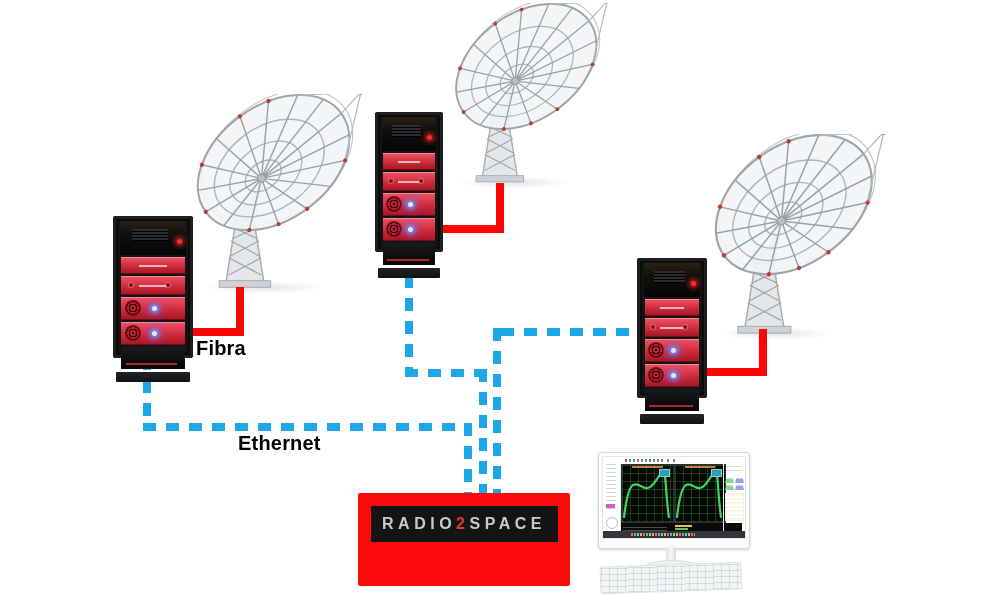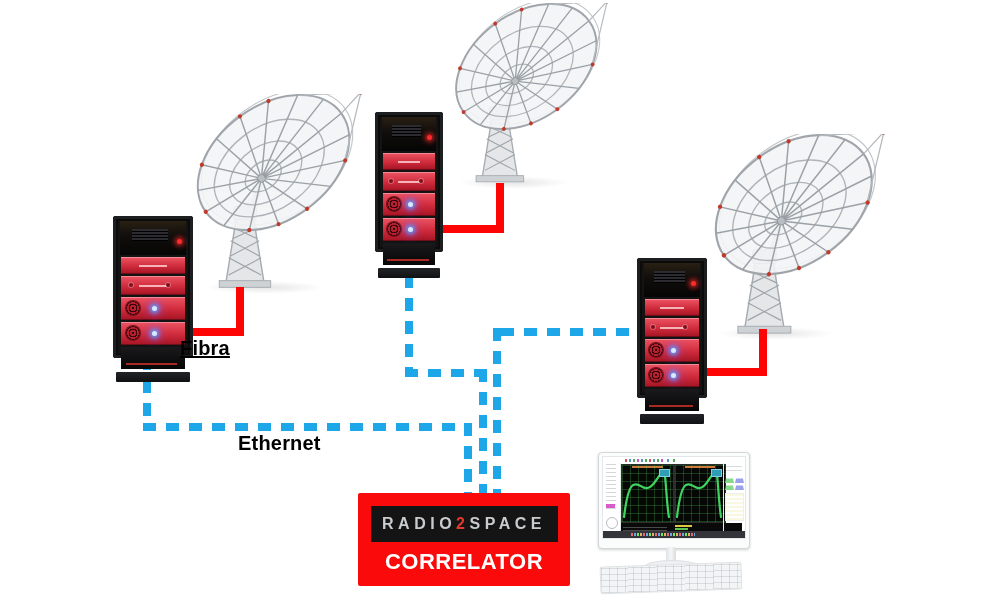--- a/index.html
+++ b/index.html
@@ -241,30 +241,29 @@
     <div class="rk-mod m4">
         <div class="rk-fan"></div>
         <div class="rk-ledblue"></div>
       </div>
     <div class="rk-bot">
         <div class="rk-glow"></div>
       </div>
     <div class="rk-base"></div>
   </div>
 
-  <div class="lbl" style="left:180px;top:337px;text-decoration:underline;">Fibra</div>
+  <div class="lbl" style="left:196px;top:337px;">Fibra</div>
   <div class="lbl" style="left:238px;top:432px;">Ethernet</div>
 
   <div class="correlator">
     <div class="logo-bar">
       <span class="logo-text">
         <span>RADIO</span><span class="accent">2</span><span>SPACE</span>
       </span>
     </div>
-    <div class="correlator-name">CORRELATOR</div>
   </div>
 
   <div class="monitor">
     <div class="mn-frame">
       <div class="mn-screen">
         <div class="mn-tools"></div>
         <div class="mn-left"></div>
         <div class="mn-plot" style="left:18px;width:51px;">
           <div class="grid"></div>
           <svg viewBox="0 0 50 57" preserveAspectRatio="none">

